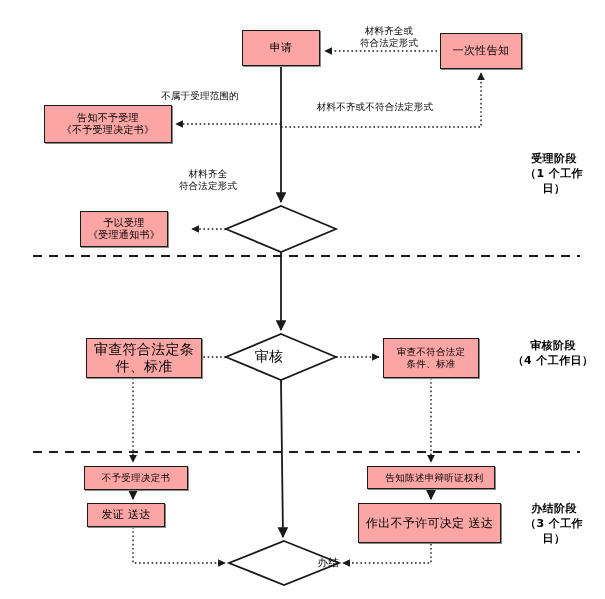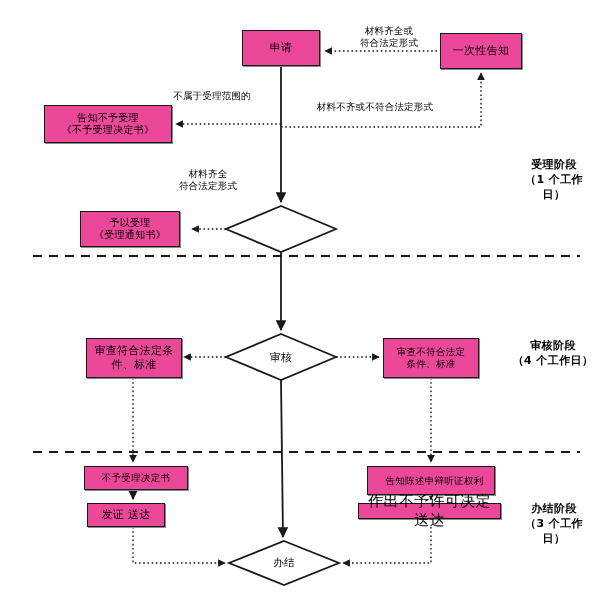--- a/index.html
+++ b/index.html
@@ -25,21 +25,21 @@
     height: 599px;
   }
   .node {
     position: absolute;
     box-sizing: border-box;
     display: flex;
     align-items: center;
     justify-content: center;
     text-align: center;
     color: #000000;
-    background: #ec4899;
+    background: #fca5a5;
     z-index: 3;
   }
   .node.box {
     border: 1.6px solid #1a1a1a;
     box-shadow: 1px 1px 0 #8a8a8a;
     line-height: 1.25;
   }
   .node-label {
     display: block;
     white-space: pre-line;
@@ -129,71 +129,71 @@
 
   <div class="node box" style="left:44px; top:105px; width:128px; height:38px; font-size:10px;">
     <span class="node-label">告知不予受理
 《不予受理决定书》</span>
   </div>
 
   <div class="node box" style="left:440px; top:33px; width:82px; height:36px; font-size:11px;">
     <span class="node-label">一次性告知</span>
   </div>
 
-  <div class="node box" style="left:80px; top:211px; width:100px; height:36px; font-size:10px;align-items:center;">
+  <div class="node box" style="left:80px; top:211px; width:88px; height:36px; font-size:10px;align-items:center;">
     <span class="node-label">予以受理
 《受理通知书》</span>
   </div>
 
 
-  <div class="node diamond" style="left:226px; top:334px; width:110px; height:46px; font-size:11px;">
+  <div class="node diamond" style="left:214px; top:334px; width:110px; height:46px; font-size:14px;">
     <span class="node-label diamond-text">审核</span>
   </div>
 
-  <div class="node box" style="left:86px; top:338px; width:96px; height:40px; font-size:11px;">
+  <div class="node box" style="left:86px; top:338px; width:116px; height:40px; font-size:14px;">
     <span class="node-label">审查符合法定条
 件、标准</span>
   </div>
 
   <div class="node box" style="left:383px; top:338px; width:96px; height:40px; font-size:9.5px;">
     <span class="node-label">审查不符合法定
 条件、标准</span>
   </div>
 
   <div class="node box" style="left:84px; top:466px; width:104px; height:24px; font-size:9.5px;">
     <span class="node-label">不予受理决定书</span>
   </div>
 
   <div class="node box" style="left:87px; top:503px; width:78px; height:24px; font-size:11px;">
     <span class="node-label">发证    送达</span>
   </div>
 
-  <div class="node box" style="left:367px; top:466px; width:128px; height:29px; font-size:9.5px;padding-left:7px;">
+  <div class="node box" style="left:367px; top:466px; width:128px; height:23px; font-size:9.5px;padding-left:7px;">
     <span class="node-label">告知陈述申辩听证权利</span>
   </div>
 
-  <div class="node box" style="left:358px; top:503px; width:143px; height:16px; font-size:15px;">
+  <div class="node box" style="left:358px; top:503px; width:143px; height:40px; font-size:12px;">
     <span class="node-label">作出不予许可决定    送达</span>
   </div>
 
-  <div class="node diamond" style="left:229px; top:541px; width:110px; height:44px; font-size:10.5px;">
+  <div class="node diamond" style="left:229px; top:541px; width:110px; height:44px; font-size:10.5px;justify-content:flex-end;">
     <span class="node-label diamond-text">办结</span>
   </div>
 
   <div class="edge-label" style="left:334px; top:25px; width:110px; font-size:9.5px;">材料齐全或
 符合法定形式</div>
 
-  <div class="edge-label" style="left:156px; top:90px; width:112px; font-size:9.5px;">不属于受理范围的</div>
+  <div class="edge-label" style="left:144px; top:90px; width:112px; font-size:9.5px;">不属于受理范围的</div>
 
   <div class="edge-label" style="left:295px; top:101px; width:160px; font-size:9.5px;">材料不齐或不符合法定形式</div>
 
   <div class="edge-label" style="left:163px; top:168px; width:90px; font-size:9.5px;">材料齐全
 符合法定形式</div>
 
-  <div class="stage-label" style="left:512px; top:158px; width:84px; font-size:11px;">受理阶段
+  <div class="stage-label" style="left:512px; top:152px; width:84px; font-size:11px;">受理阶段
 （1 个工作
 日）</div>
 
   <div class="stage-label" style="left:505px; top:339px; width:96px; font-size:11px;">审核阶段
 （4 个工作日）</div>
 
   <div class="stage-label" style="left:512px; top:502px; width:84px; font-size:11px;">办结阶段
 （3 个工作
 日）</div>
 

